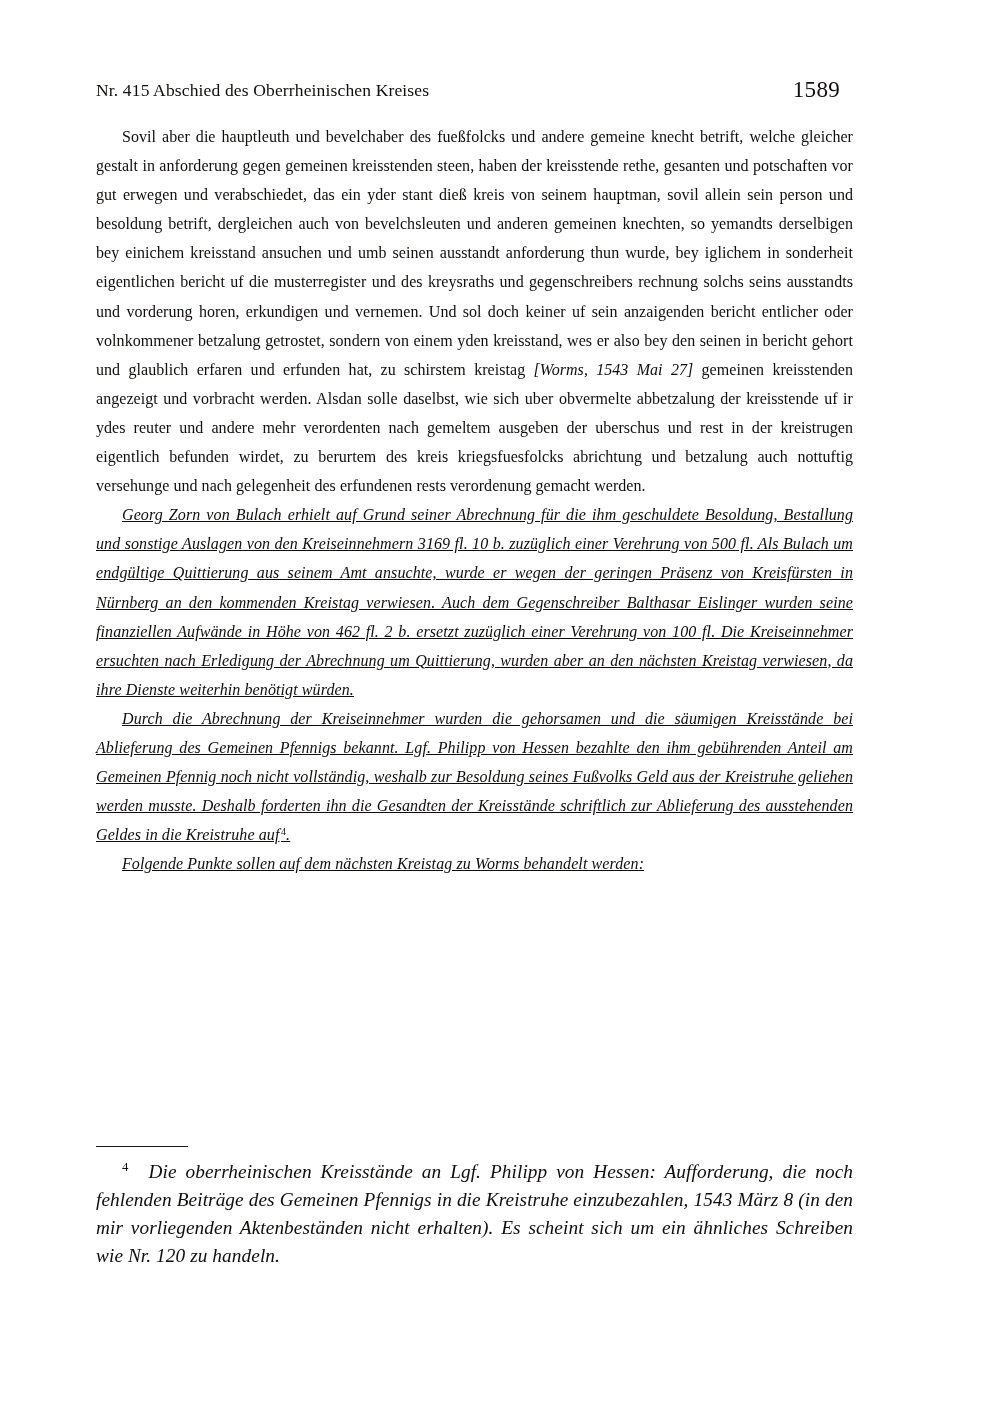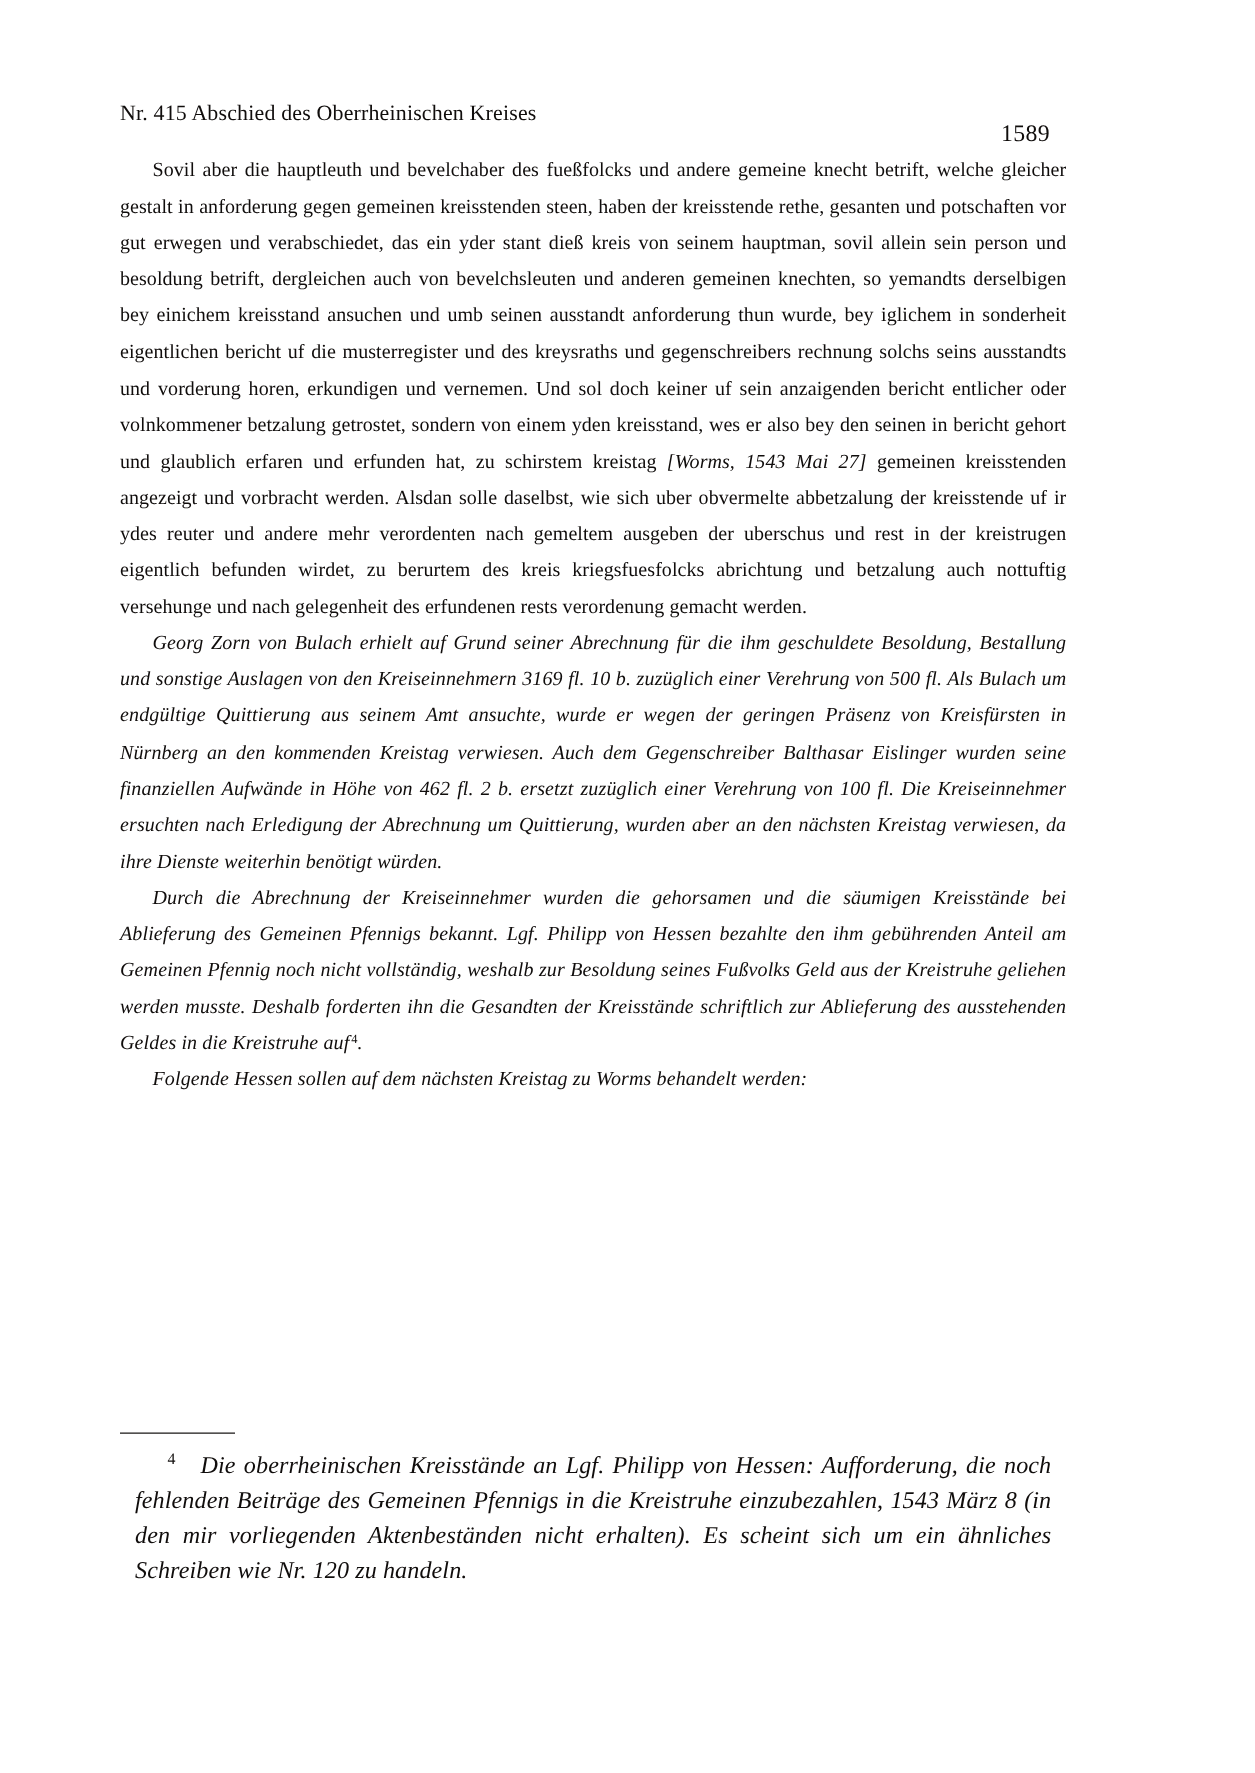--- a/index.html
+++ b/index.html
@@ -31,23 +31,22 @@
   }
   .running-head-title {
     font-size: 17.5px;
     letter-spacing: 0.15px;
     white-space: nowrap;
   }
   .folio {
     position: absolute;
     right: 0;
     top: -3px;
-    font-size: 19px;
+    font-size: 23px;
     letter-spacing: 0.3px;
-    margin-top: 20px;
   }
 
   
   .textblock {
     position: absolute;
     left: 96px;
     top: 122px;
     width: 757px;
   }
 
@@ -57,20 +56,21 @@
     line-height: 29.1px;
     text-align: justify;
     text-justify: inter-word;
     hyphens: manual;
     letter-spacing: 0.05px;
   }
   p.indent { text-indent: 26px; }
   p.edition {
     font-style: italic;
     letter-spacing: 0.1px;
+    text-decoration: underline;
   }
   .bracketed {
     font-style: italic;
   }
   sup.fn {
     font-size: 0.62em;
     vertical-align: 0.52em;
     font-style: normal;
     padding-left: 1.5px;
     line-height: 0;
@@ -84,21 +84,21 @@
     width: 757px;
   }
   .fn-rule {
     width: 92px;
     height: 0;
     border: 0;
     border-top: 1.4px solid #1a1716;
     margin: 0 0 11px 0;
   }
   .fn-body {
-    margin: 12px;
+    margin: 0;
     font-size: 19.3px;
     line-height: 28px;
     font-style: italic;
     text-align: justify;
     letter-spacing: 0.08px;
   }
   .fn-num {
     font-size: 0.66em;
     vertical-align: 0.55em;
     font-style: normal;
@@ -119,21 +119,21 @@
 
   <div class="textblock">
 
     <p class="indent"><span>Sovil aber die hauptleuth und bevelchaber des fueßfolcks und andere gemeine knecht betrift, welche gleicher gestalt in anforderung gegen gemeinen kreisstenden steen, haben der kreisstende rethe, gesanten und potschaften vor gut erwegen und verabschiedet, das ein yder stant dieß kreis von seinem hauptman, sovil allein sein person und besoldung betrift, dergleichen auch von bevelchsleuten und anderen gemeinen knechten, so yemandts derselbigen bey einichem kreisstand ansuchen und umb seinen ausstandt anforderung thun wurde, bey iglichem in sonderheit eigentlichen bericht uf die musterregister und des kreysraths und gegenschreibers rechnung solchs seins ausstandts und vorderung horen, erkundigen und vernemen. Und sol doch keiner uf sein anzaigenden bericht entlicher oder volnkommener betzalung getrostet, sondern von einem yden kreisstand, wes er also bey den seinen in bericht gehort und glaublich erfaren und erfunden hat, zu schirstem kreistag </span><span class="bracketed">[Worms, 1543 Mai 27]</span><span> gemeinen kreisstenden angezeigt und vorbracht werden. Alsdan solle daselbst, wie sich uber obvermelte abbetzalung der kreisstende uf ir ydes reuter und andere mehr verordenten nach gemeltem ausgeben der uberschus und rest in der kreistrugen eigentlich befunden wirdet, zu berurtem des kreis kriegsfuesfolcks abrichtung und betzalung auch nottuftig versehunge und nach gelegenheit des erfundenen rests verordenung gemacht werden.</span></p>
 
     <p class="indent edition"><span>Georg Zorn von Bulach erhielt auf Grund seiner Abrechnung für die ihm geschuldete Besoldung, Bestallung und sonstige Auslagen von den Kreiseinnehmern 3169 fl. 10 b. zuzüglich einer Verehrung von 500 fl. Als Bulach um endgültige Quittierung aus seinem Amt ansuchte, wurde er wegen der geringen Präsenz von Kreisfürsten in Nürnberg an den kommenden Kreistag verwiesen. Auch dem Gegenschreiber Balthasar Eislinger wurden seine finanziellen Aufwände in Höhe von 462 fl. 2 b. ersetzt zuzüglich einer Verehrung von 100 fl. Die Kreiseinnehmer ersuchten nach Erledigung der Abrechnung um Quittierung, wurden aber an den nächsten Kreistag verwiesen, da ihre Dienste weiterhin benötigt würden.</span></p>
 
     <p class="indent edition"><span>Durch die Abrechnung der Kreiseinnehmer wurden die gehorsamen und die säumigen Kreisstände bei Ablieferung des Gemeinen Pfennigs bekannt. Lgf. Philipp von Hessen bezahlte den ihm gebührenden Anteil am Gemeinen Pfennig noch nicht vollständig, weshalb zur Besoldung seines Fußvolks Geld aus der Kreistruhe geliehen werden musste. Deshalb forderten ihn die Gesandten der Kreisstände schriftlich zur Ablieferung des ausstehenden Geldes in die Kreistruhe auf</span><sup class="fn">4</sup><span>.</span></p>
 
 
-    <p class="indent edition"><span>Folgende Hessen sollen auf dem nächsten Kreistag zu Worms behandelt werden:</span></p>
+    <p class="indent edition"><span>Folgende Punkte sollen auf dem nächsten Kreistag zu Worms behandelt werden:</span></p>
 
   </div>
 
   <div class="footnotes">
     <hr class="fn-rule">
     <p class="fn-body"><span class="fn-lead"></span><span class="fn-num">4</span><span class="fn-gap"></span><span>Die oberrheinischen Kreisstände an Lgf. Philipp von Hessen: Aufforderung, die noch fehlenden Beiträge des Gemeinen Pfennigs in die Kreistruhe einzubezahlen, 1543 März 8 (in den mir vorliegenden Aktenbeständen nicht erhalten). Es scheint sich um ein ähnliches Schreiben wie Nr. 120 zu handeln.</span></p>
   </div>
 
 </div>
 

